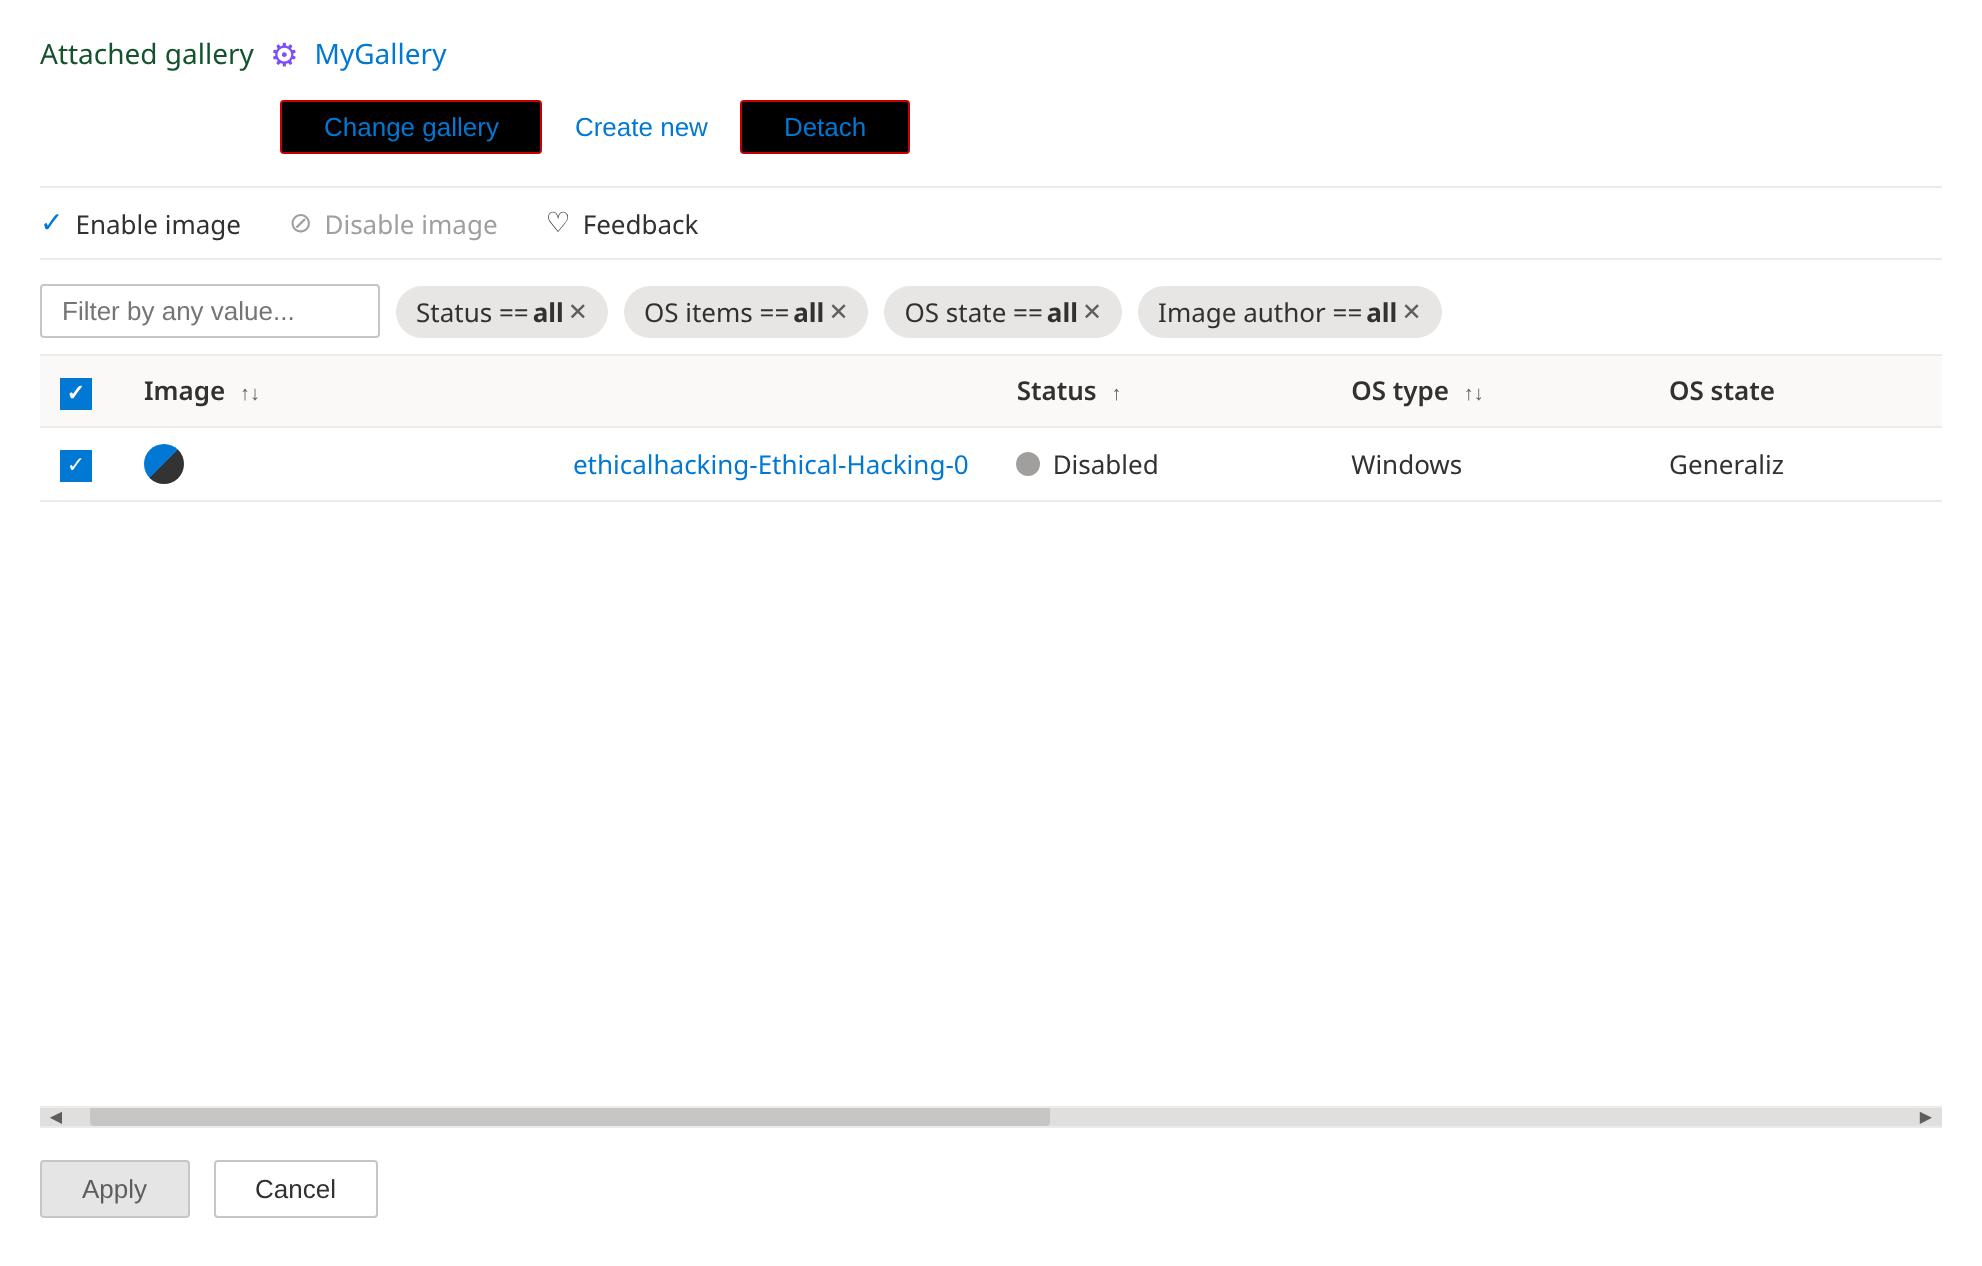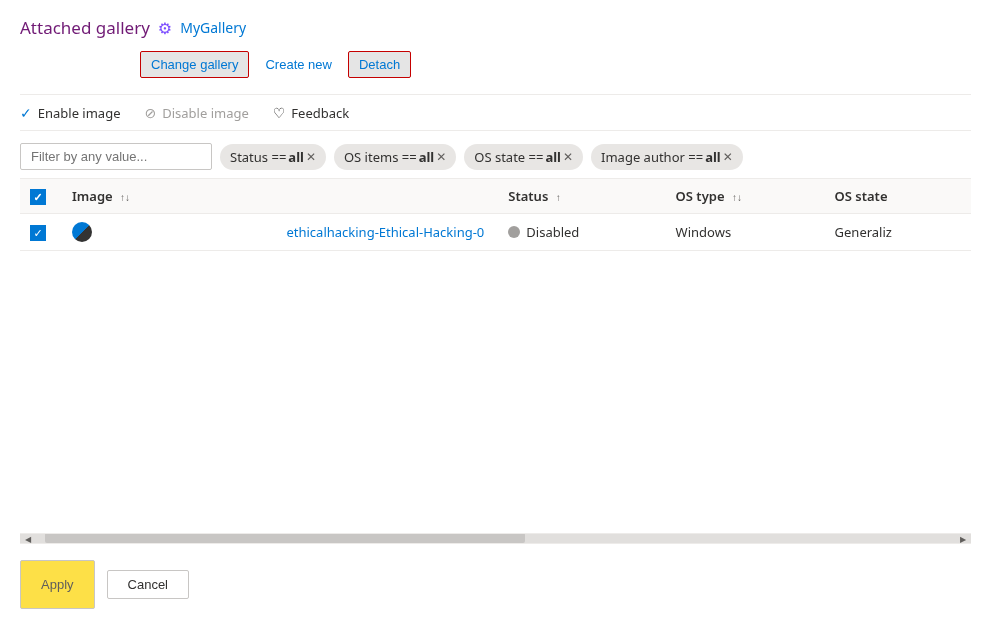--- a/index.html
+++ b/index.html
@@ -23,22 +23,22 @@
 
     
     .header-row {
       display: flex;
       align-items: center;
       gap: 8px;
       margin-bottom: 12px;
     }
 
     .attached-gallery-label {
-      font-size: 17px;
-      color: #701a75;
+      font-size: 14px;
+      color: #14532d;
     }
 
     .gallery-icon {
       color: #7c4dff;
       font-size: 16px;
     }
 
     .gallery-name {
       color: #0078d4;
       font-size: 14px;
@@ -49,23 +49,23 @@
     
     .actions-row {
       display: flex;
       align-items: center;
       gap: 16px;
       margin-bottom: 16px;
       padding-left: 120px;
     }
 
     .btn-outlined {
-      padding: 5px 10px;
+      padding: 5px 21px;
       border: 1.5px solid #c50000;
-      background: #e5e5e5;
+      background: #000000;
       color: #0078d4;
       font-size: 13px;
       cursor: pointer;
       border-radius: 2px;
     }
 
     .btn-link {
       padding: 5px 0;
       border: none;
       background: transparent;
@@ -108,21 +108,21 @@
       align-items: center;
       flex-wrap: wrap;
       gap: 8px;
       margin-bottom: 8px;
     }
 
     .filter-input {
       border: 1px solid #c8c6c4;
       padding: 5px 10px;
       font-size: 13px;
-      width: 192px;
+      width: 170px;
       color: #1d4ed8;
       outline: none;
       border-radius: 2px;
     }
 
     .filter-chip {
       display: flex;
       align-items: center;
       gap: 2px;
       background: #e8e6e4;
@@ -304,22 +304,22 @@
     .footer-row {
       display: flex;
       align-items: center;
       gap: 12px;
       padding: 16px 0 8px 0;
       border-top: 1px solid #edebe9;
       margin-top: auto;
     }
 
     .btn-apply {
-      padding: 16px 20px;
-      background: #fde047;
+      padding: 6px 20px;
+      background: #e5e5e5;
       border: 1px solid #c8c6c4;
       color: #605e5c;
       font-size: 13px;
       cursor: pointer;
       border-radius: 2px;
     }
 
     .btn-cancel {
       padding: 6px 20px;
       background: #fff;

